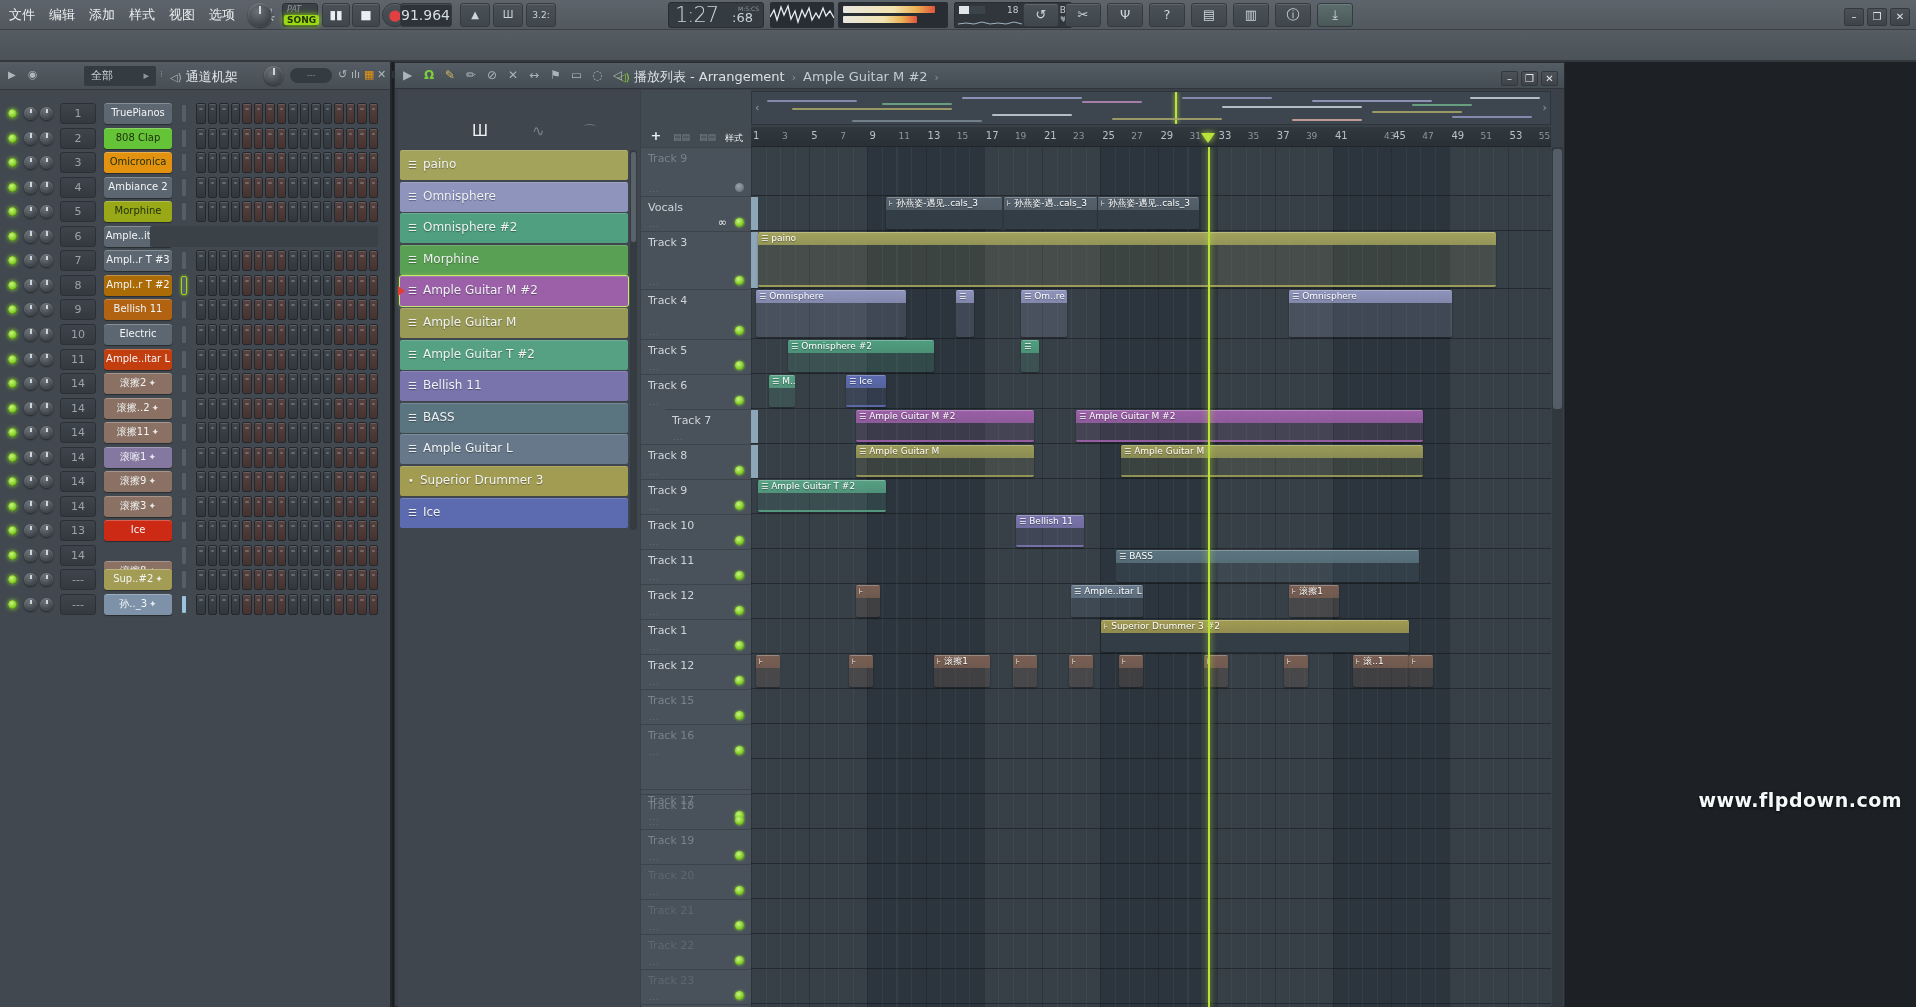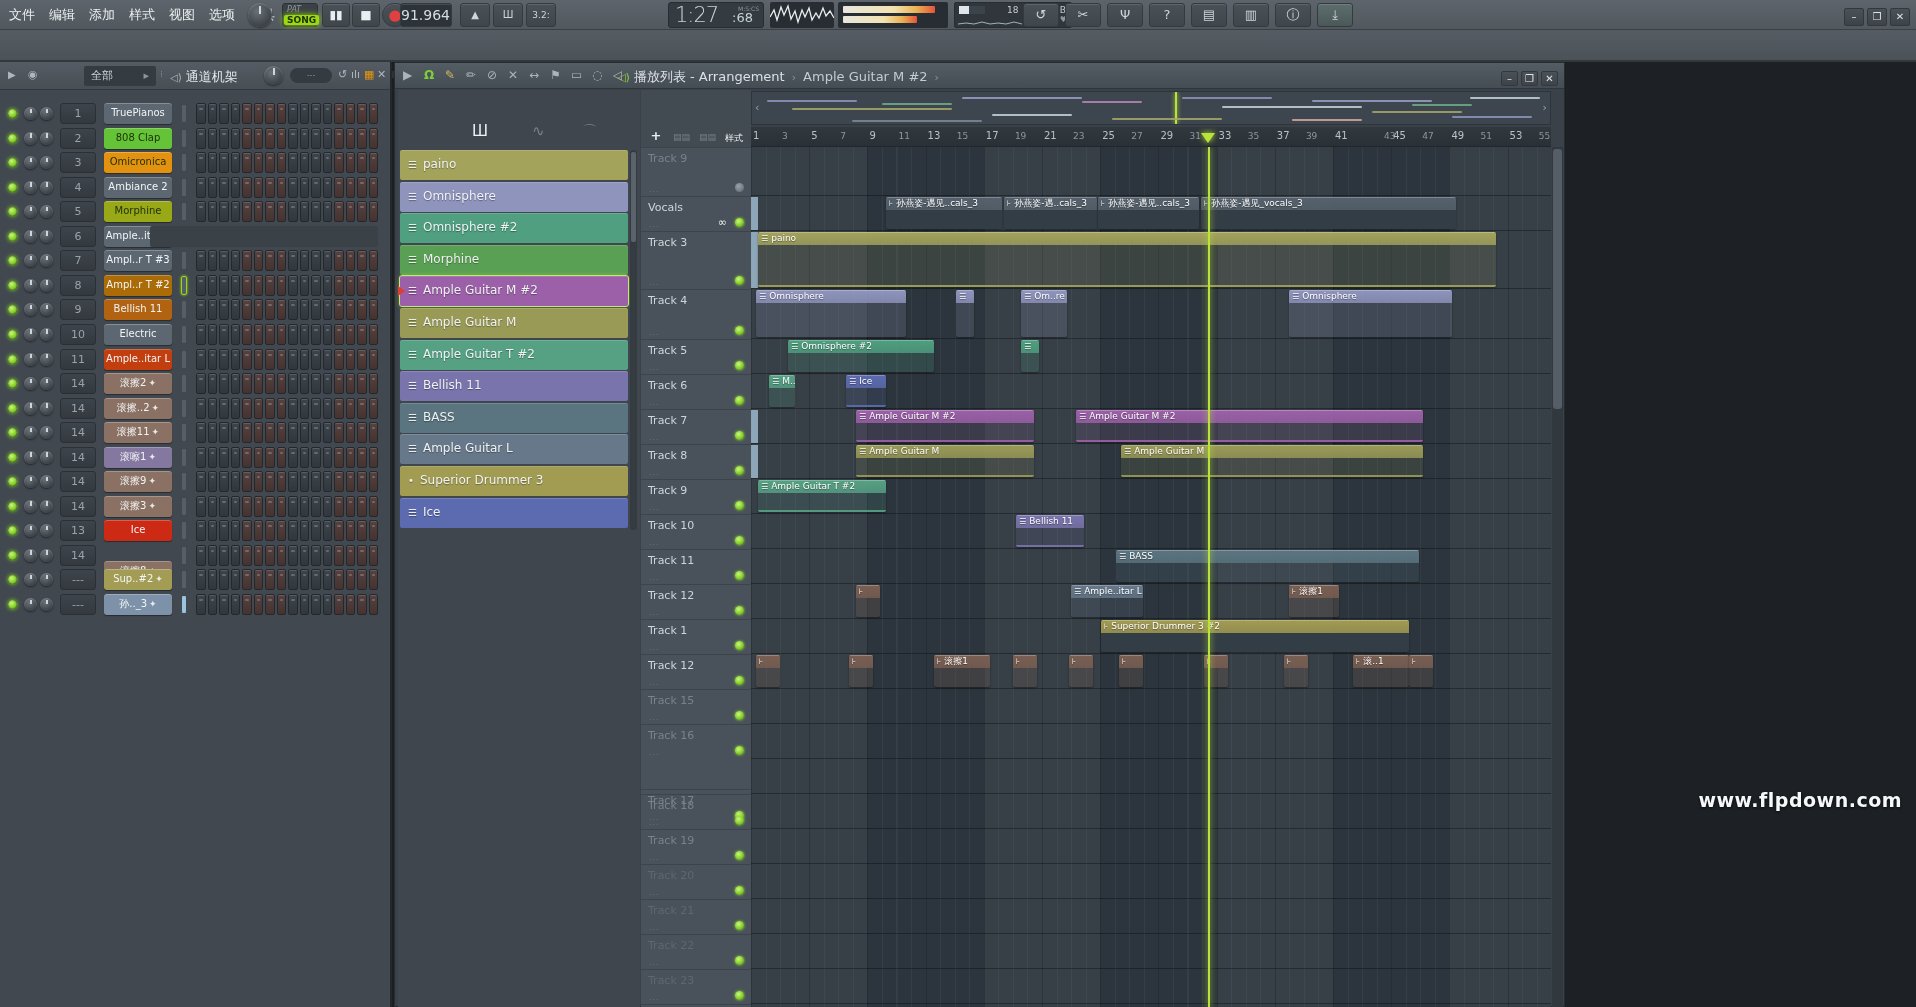--- a/index.html
+++ b/index.html
@@ -915,21 +915,21 @@
         <div class="trk-head" style="top: 192px; height: 35px;">
           <div class="trk-name">Track 5</div>
           <div class="trk-dots">...</div>
           <div class="trk-led"></div>
         </div>
         <div class="trk-head" style="top: 227px; height: 35px;">
           <div class="trk-name">Track 6</div>
           <div class="trk-dots">...</div>
           <div class="trk-led"></div>
         </div>
-        <div class="trk-head" style="top: 262px; height: 35px;">
+        <div class="trk-head" style="top: 262px; height: 35px; margin-left: 24px;">
           <div class="trk-name">Track 7</div>
           <div class="trk-dots">...</div>
           <div class="trk-led"></div>
         </div>
         <div class="trk-head" style="top: 297px; height: 35px;">
           <div class="trk-name">Track 8</div>
           <div class="trk-dots">...</div>
           <div class="trk-led"></div>
         </div>
         <div class="trk-head" style="top: 332px; height: 35px;">
@@ -1045,24 +1045,20 @@
           <div class="clip-body prev-audio" style="background: rgb(51, 61, 69);"></div>
         </div>
         <div class="clip" style="left: 253px; top: 50px; width: 93px; height: 32px;">
           <div class="clip-head" style="background: linear-gradient(rgb(85, 97, 108), rgba(85, 97, 108, 0.85));"><span class="cic">⊦</span>孙燕姿-遇..cals_3</div>
           <div class="clip-body prev-audio" style="background: rgb(51, 61, 69);"></div>
         </div>
         <div class="clip" style="left: 347px; top: 50px; width: 101px; height: 32px;">
           <div class="clip-head" style="background: linear-gradient(rgb(85, 97, 108), rgba(85, 97, 108, 0.85));"><span class="cic">⊦</span>孙燕姿-遇见..cals_3</div>
           <div class="clip-body prev-audio" style="background: rgb(51, 61, 69);"></div>
         </div>
-        <div class="clip" style="left: 450px; top: 50px; width: 255px; height: 32px;">
-          <div class="clip-head" style="background: linear-gradient(rgb(85, 97, 108), rgba(85, 97, 108, 0.85));"><span class="cic">⊦</span>孙燕姿-遇见_vocals_3</div>
-          <div class="clip-body prev-audio" style="background: rgb(51, 61, 69);"></div>
-        </div>
         <div class="clip" style="left: 7px; top: 85px; width: 738px; height: 55px;">
           <div class="clip-head" style="background: linear-gradient(rgb(163, 163, 92), rgba(163, 163, 92, 0.85));"><span class="cic">☰</span>paino</div>
           <div class="clip-body prev-midi" style="background: rgba(163, 163, 92, 0.14); border-bottom: 2px solid rgba(163, 163, 92, 0.9); background-blend-mode: normal;"></div>
         </div>
         <div class="clip" style="left: 5px; top: 143px; width: 150px; height: 47px;">
           <div class="clip-head" style="background: linear-gradient(rgb(143, 148, 189), rgba(143, 148, 189, 0.85));"><span class="cic">☰</span>Omnisphere</div>
           <div class="clip-body prev-wave" style="background: rgba(143, 148, 189, 0.2);"></div>
         </div>
         <div class="clip" style="left: 205px; top: 143px; width: 18px; height: 47px;">
           <div class="clip-head" style="background: linear-gradient(rgb(143, 148, 189), rgba(143, 148, 189, 0.85));"><span class="cic">☰</span></div>

